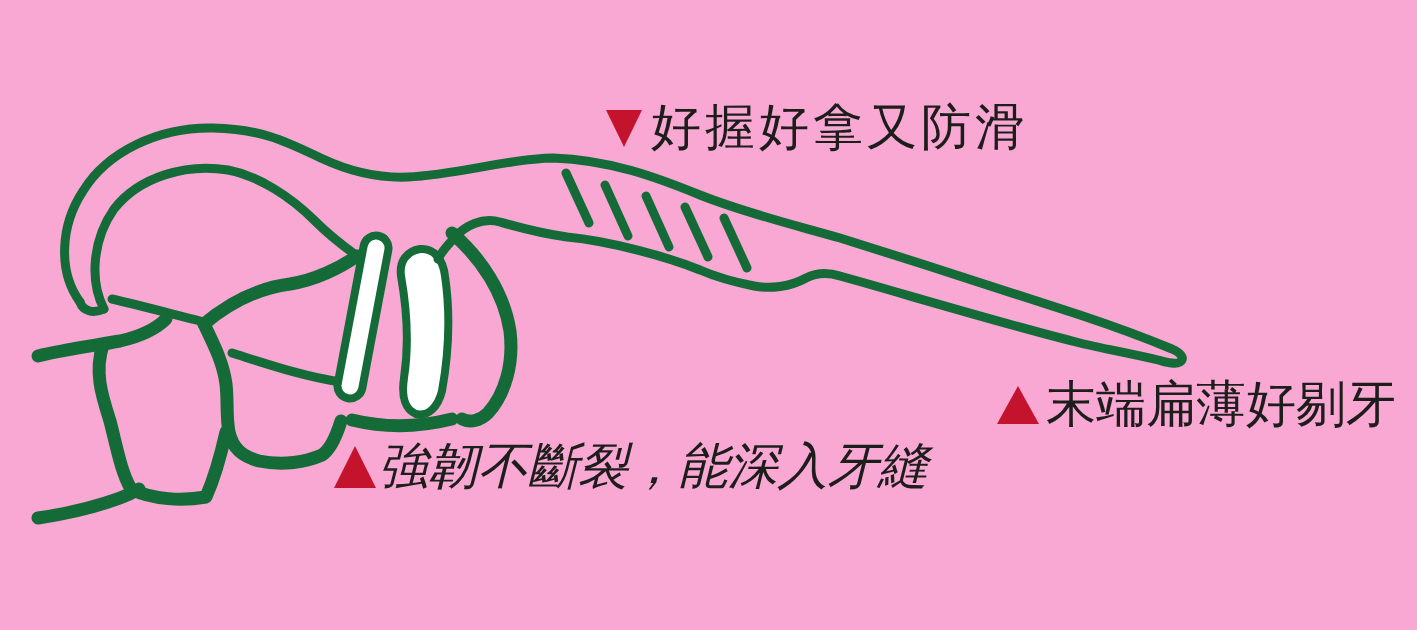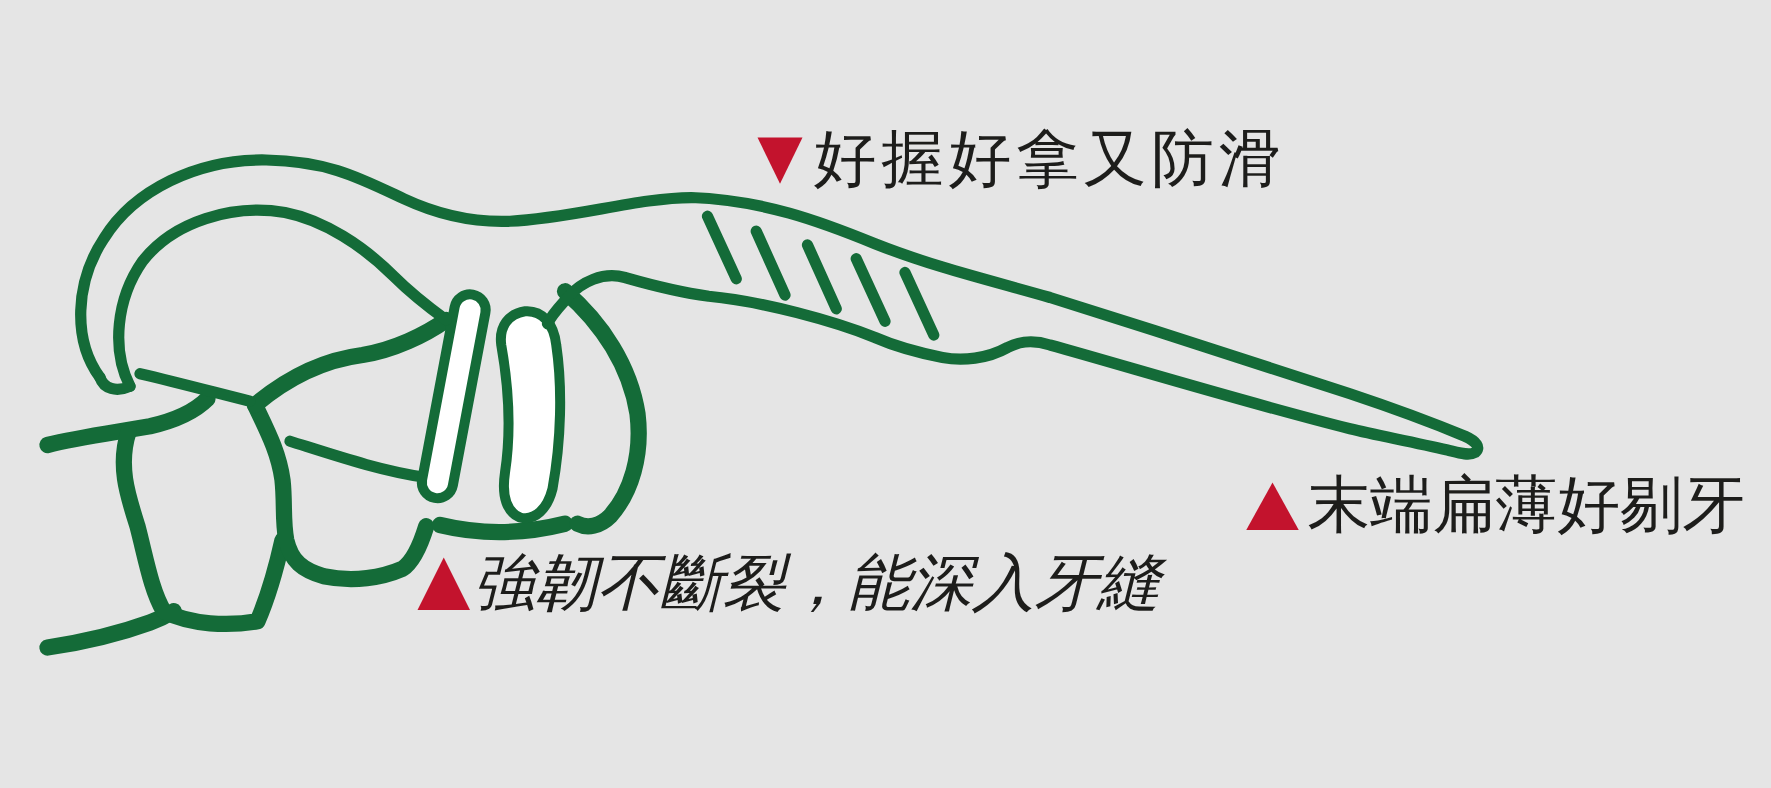--- a/index.html
+++ b/index.html
@@ -1,17 +1,17 @@
 <!DOCTYPE html>
 <html><head>
 <meta charset="utf-8">
 <style>
   html,body{margin:0;padding:0;background:#ffffff;}
   body{font-family:"DejaVu Sans","Liberation Sans",sans-serif;}
-  #stage{position:relative;width:1417px;height:630px;background:#e5e5e5;overflow:hidden;}
+  #stage{position:relative;width:1417px;height:630px;background:#f9a8d4;overflow:hidden;}
   #drawing{position:absolute;left:0;top:0;width:1417px;height:630px;}
   .annotation{position:absolute;display:flex;align-items:center;white-space:nowrap;
               color:#1d1d1b;font-weight:500;}
   .annotation .label{line-height:1.05;}
   .tri{width:0;height:0;flex:0 0 auto;}
   .tri-down{border-left:18px solid transparent;border-right:18px solid transparent;
             border-top:37px solid #c3132d;}
   .tri-up-lg{border-left:21px solid transparent;border-right:21px solid transparent;
              border-bottom:42px solid #c3132d;}
   .tri-up-md{border-left:21px solid transparent;border-right:21px solid transparent;

